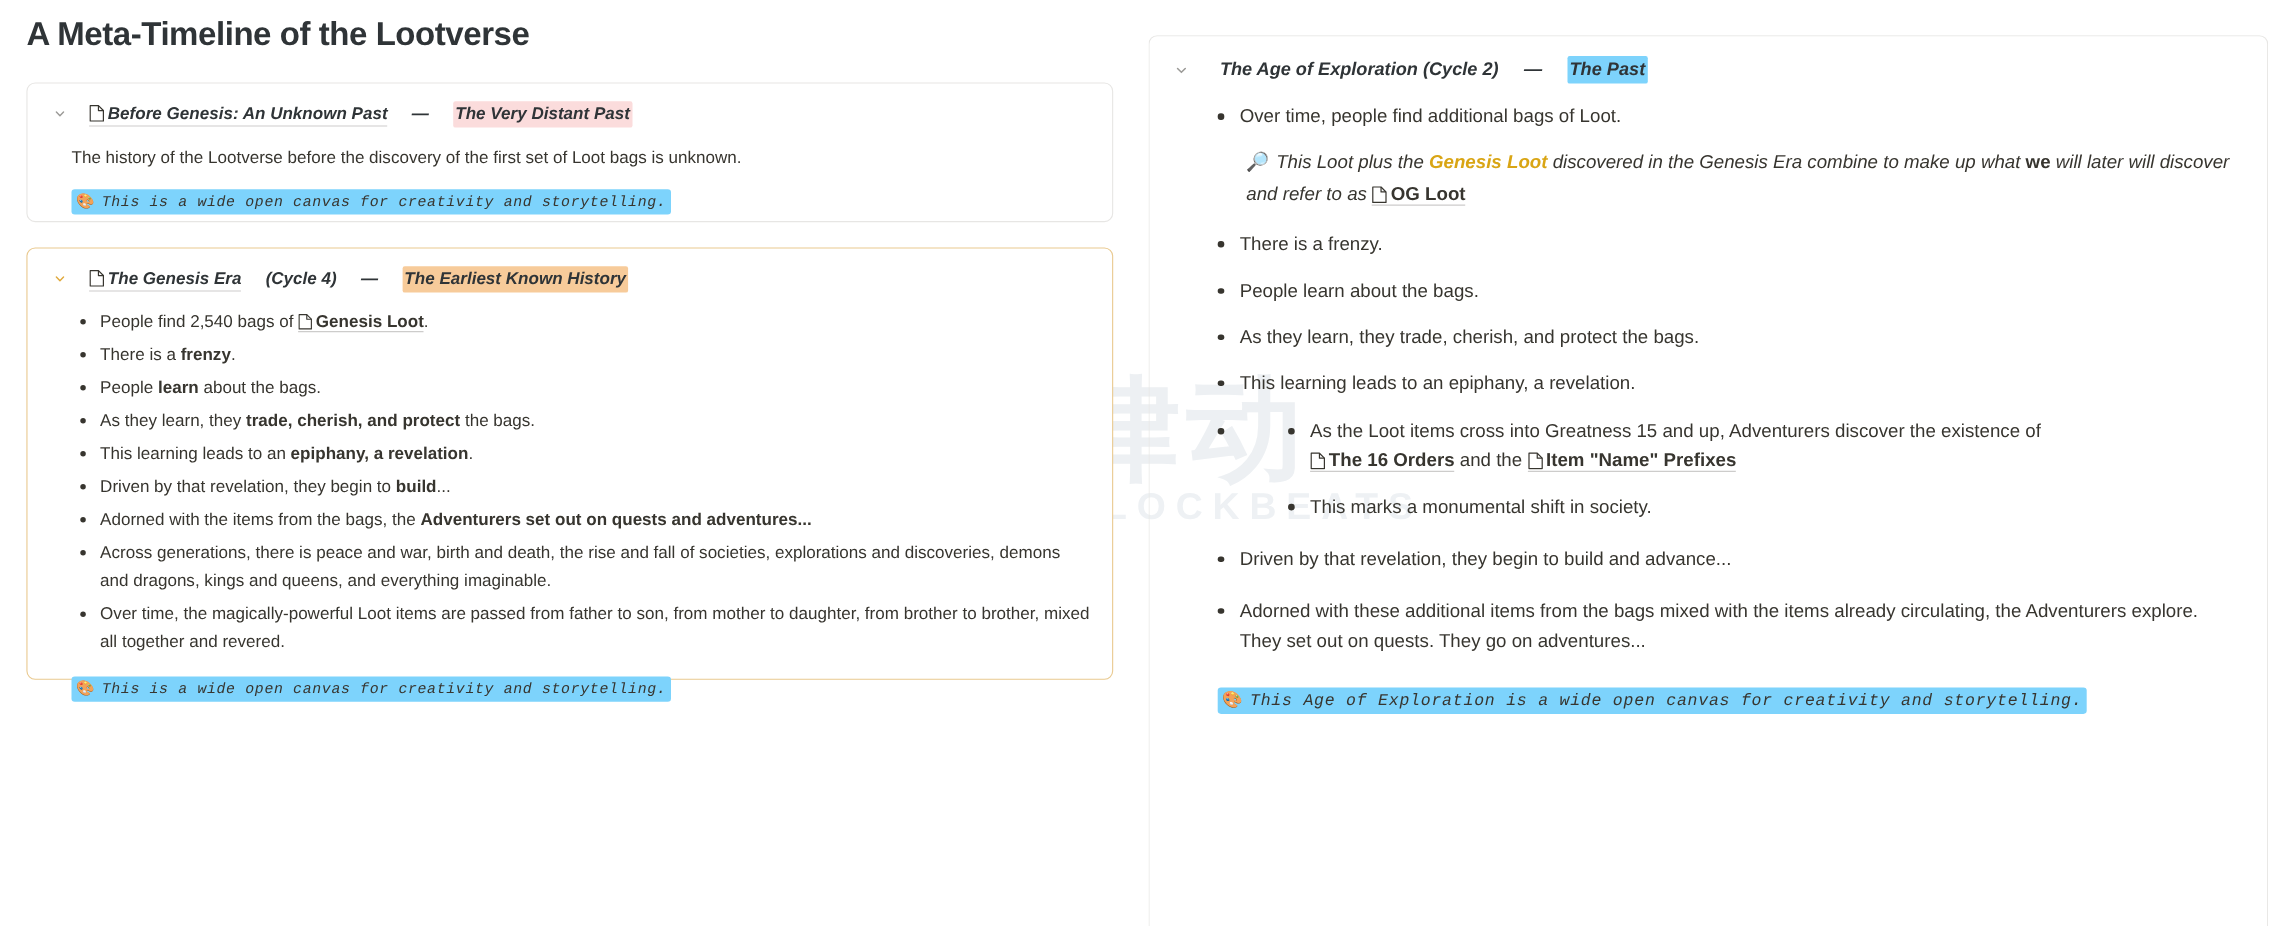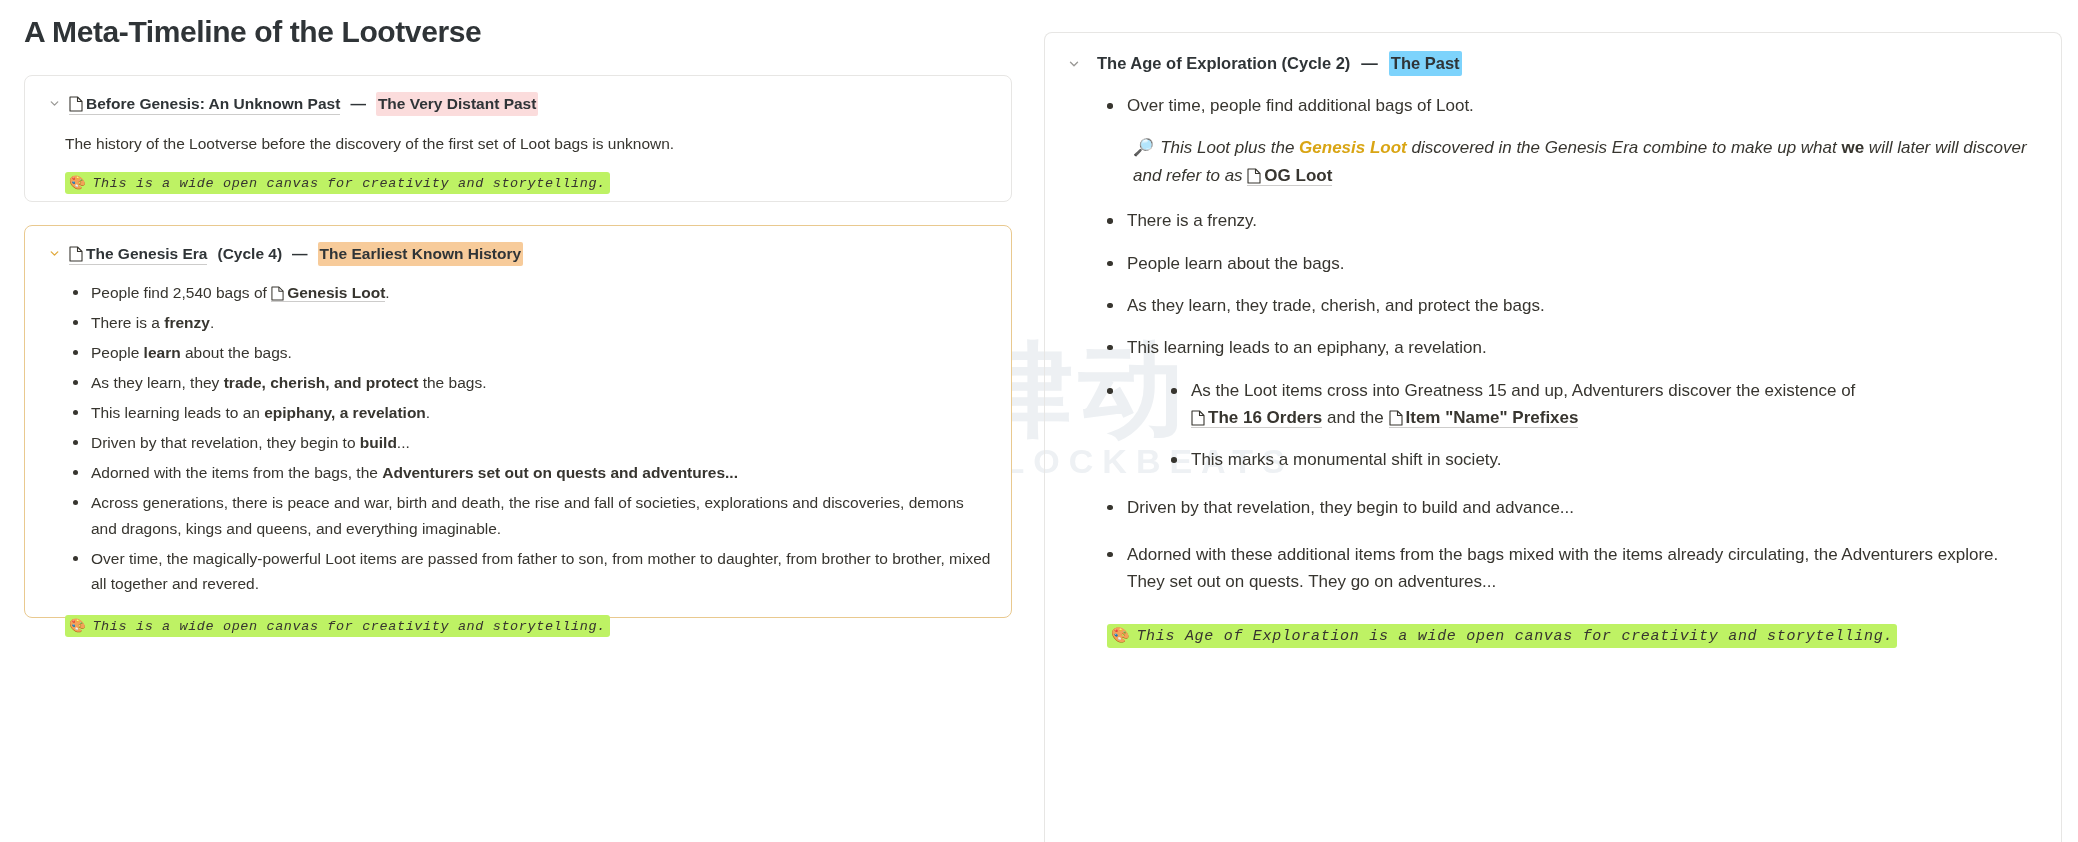--- a/index.html
+++ b/index.html
@@ -61,24 +61,25 @@
     margin: 0 28px 0 24px;
     border: 1px solid #e7e6e4;
     border-radius: 8px;
     background: #ffffff;
   }
   #card-before { margin-top: 24px; padding: 16px 18px 18px 18px; height: 127px; }
   #card-genesis { margin-top: 23px; padding: 16px 18px 18px 18px; border-color: #e9c98f; height: 393px; }
 
   .card-head {
     display: flex; align-items: center;
-    gap: 4px;
+    gap: 16px;
     font-size: 15.5px; font-weight: 700;
     color: #2f3437;
     line-height: 1.4;
+    font-style: italic;
   }
   .chev {
     width: 22px; flex: 0 0 22px;
     color: #9b9a97;
     font-size: 13px;
     display: flex; align-items: center; justify-content: center;
     cursor: pointer;
   }
   .chev svg { display: block; }
   .doc-icon { display: inline-flex; vertical-align: -3px; margin-right: 3px; }
@@ -96,21 +97,21 @@
   .body-text {
     font-size: 15.5px;
     line-height: 1.55;
     color: #37352f;
     margin: 16px 0 0 22px;
   }
 
   .callout {
     margin: 16px 0 0 22px;
     padding: 2px 4px 3px 4px;
-    background: #bef264;
+    background: #7dd3fc;
     border-radius: 3px;
     font-family: "Liberation Mono", monospace;
     font-style: italic;
     font-size: 13.5px;
     color: #37352f;
     letter-spacing: 0.6px;
     display: inline-block;
     white-space: nowrap;
   }
   .emoji { font-family: "DejaVu Sans", sans-serif; font-style: normal; margin-right: 6px; }

